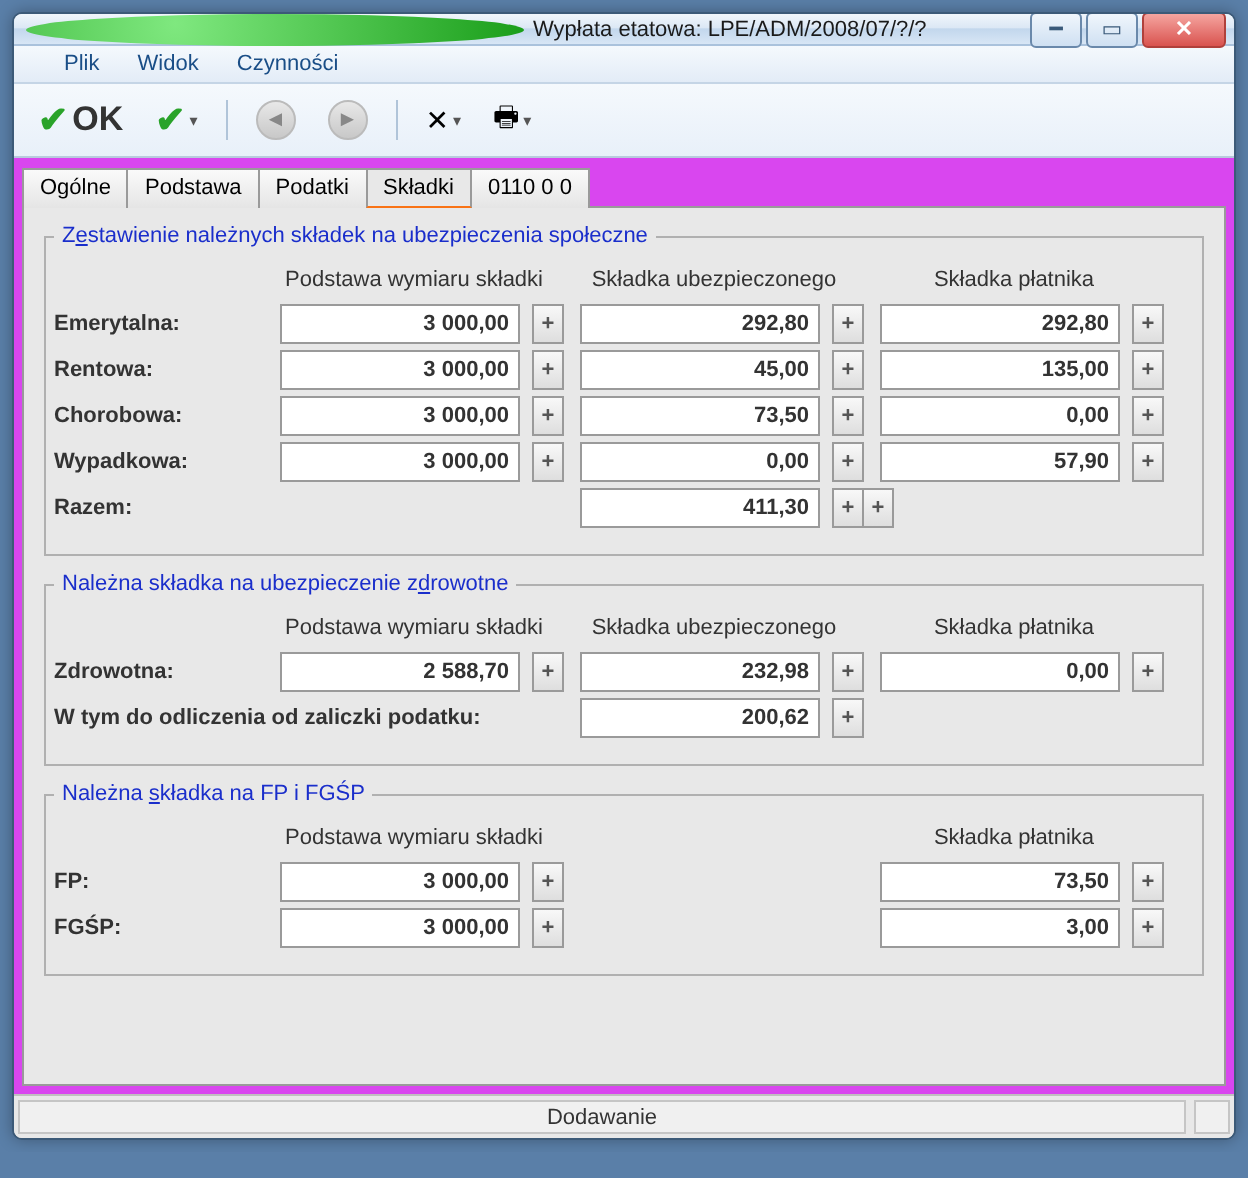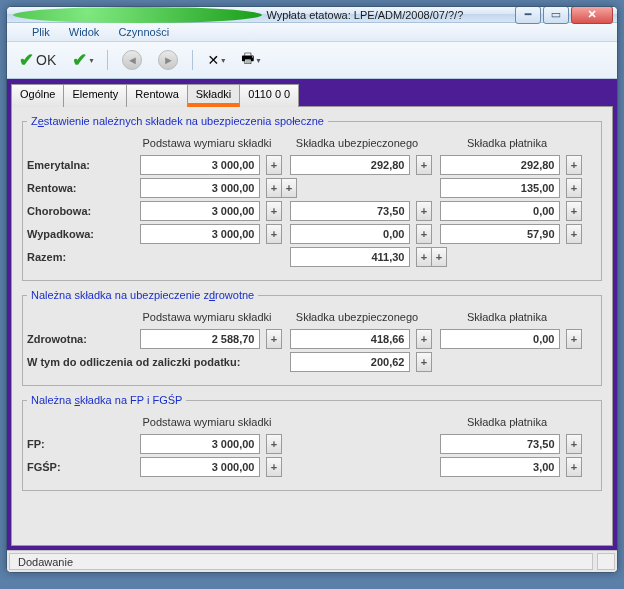--- a/index.html
+++ b/index.html
@@ -10,48 +10,48 @@
 .titlebar span { color: #1a1a1a; flex: 1; }
 .win-btns { display: flex; gap: 2px; }
 .win-btn { width: 26px; height: 18px; border: 1px solid #6a89ab; border-radius: 3px; background: linear-gradient(to bottom, #f0f6fc, #cfe0f2); display: flex; align-items: center; justify-content: center; color: #3a5a7a; font-family: Arial; }
 .win-btn.close { background: linear-gradient(to bottom, #f5a5a0, #d9534f); border-color: #b0403b; color: #fff; width: 42px; font-weight: bold; }
 .menubar { background: linear-gradient(to bottom, #f5f9fd, #e3ecf7); padding: 3px 25px; border-bottom: 1px solid #c5d5e6; }
 .menubar span { color: #1a4e87; margin-right: 16px; cursor: default; }
 .toolbar { background: linear-gradient(to bottom, #f5f9fd, #e8f0f9); padding: 4px 6px; border-bottom: 1px solid #b8cadd; display: flex; align-items: center; gap: 4px; min-height: 30px; }
 .tbtn { display: inline-flex; align-items: center; padding: 2px 6px; cursor: pointer; border-radius: 2px; }
 .tsep { width: 1px; height: 20px; background: #b0c4d9; margin: 0 4px; }
 .ok-check { color: #2aa32a; font-size: 18px; font-weight: bold; }
-.ok-txt { color: #333; margin-left: 2px; font-size: 14px; }
+.ok-txt { color: #333; margin-left: 2px; font-size: 17px; font-weight: bold; }
 .nav-arrow { width: 20px; height: 20px; border-radius: 50%; background: linear-gradient(to bottom, #e8e8e8, #c8c8c8); border: 1px solid #bbb; display: flex; align-items: center; justify-content: center; color: #888; }
 .tools-ico, .print-ico { font-size: 14px; }
 .dd { color: #555; font-size: 8px; margin-left: 2px; }
-.content { background: #4c1d95; padding: 4px; }
+.content { background: #d946ef; padding: 4px; }
 .tabs { display: flex; position: relative; top: 1px; z-index: 2; }
 .tab { border: 1px solid #9a9a9a; border-bottom: none; padding: 3px 8px; background: linear-gradient(to bottom, #fafafa, #e5e5e5); margin-right: -1px; cursor: default; }
-.tab.active { background: #e8e8e8; border-bottom: 4px solid #f97316; position: relative; z-index: 3; }
+.tab.active { background: #e8e8e8; border-bottom: 1px solid #f97316; position: relative; z-index: 3; }
 .panel { border: 1px solid #9a9a9a; padding: 8px 10px 12px; background: #e8e8e8; position: relative; z-index: 1; min-height: 440px; }
 fieldset { border: 1px solid #b0b0b0; margin-bottom: 8px; padding: 8px 4px 10px; }
 legend { color: #1a2ecb; padding: 0 4px; }
 .u { text-decoration: underline; }
 .hdr-row, .data-row { display: flex; align-items: center; }
 .hdr-row { margin-bottom: 6px; margin-top: 2px; }
 .lbl-col { width: 105px; color: #333; }
 .c2, .c3, .c4 { text-align: center; }
 .c2 { width: 150px; }
 .c3 { width: 150px; }
 .c4 { width: 150px; }
 .hdr { color: #333; }
 .data-row { margin-bottom: 3px; font-weight: bold; }
 .field { width: 120px; height: 20px; border: 1px solid #9a9a9a; background: #fff; display: inline-flex; align-items: center; justify-content: flex-end; padding-right: 4px; margin: 0 auto; }
 .field span { color: #333; }
 .plus { width: 16px; height: 20px; border: 1px solid #9a9a9a; background: linear-gradient(to bottom, #f8f8f8, #dedede); display: inline-flex; align-items: center; justify-content: center; color: #555; margin-left: -1px; cursor: pointer; }
 .cell { display: flex; justify-content: space-between; }
 .wide-lbl { width: 255px; color: #333; }
 .statusbar { background: #e8e8e8; border-top: 1px solid #c0c0c0; display: flex; height: 22px; }
-.status-seg { flex: 1; border: 1px solid #c5c5c5; margin: 2px; padding: 2px 8px; text-align: left; color: #333; background: #f0f0f0; }
+.status-seg { flex: 1; border: 1px solid #c5c5c5; margin: 2px; padding: 2px 8px; text-align: center; color: #333; background: #f0f0f0; }
 .status-seg.small { flex: 0 0 18px; }
 </style>
 </head>
 <body>
 
 <div class="window">
 
   <div class="titlebar">
     <span class="title-ico"></span>
     <span>Wypłata etatowa: LPE/ADM/2008/07/?/?</span>
@@ -91,22 +91,22 @@
       </div>
     <div class="tbtn">
         <span class="print-ico">🖶</span>
         <span class="dd">▾</span>
       </div>
   </div>
 
   <div class="content">
     <div class="tabs">
       <div class="tab">Ogólne</div>
-      <div class="tab">Elementy</div>
-      <div class="tab">Rentowa</div>
+      <div class="tab">Podstawa</div>
+      <div class="tab">Podatki</div>
       <div class="tab active">Składki</div>
       <div class="tab">0110 0 0</div>
     </div>
 
     <div class="panel">
 
       <fieldset>
         <legend><span>Z</span><span class="u">e</span><span>stawienie należnych składek na ubezpieczenia społeczne</span></legend>
         <div class="hdr-row">
           <div class="lbl-col"></div>
@@ -138,20 +138,23 @@
             </div>
             <div class="data-row">
               <div class="lbl-col">Rentowa:</div>
               <div class="c2 cell">
                 <div class="field">
                   <span>3 000,00</span>
                 </div>
                 <div class="plus">+</div>
               </div>
               <div class="c3 cell">
+                <div class="field">
+                  <span>45,00</span>
+                </div>
                 <div class="plus">+</div>
               </div>
               <div class="c4 cell">
                 <div class="field">
                   <span>135,00</span>
                 </div>
                 <div class="plus">+</div>
               </div>
             </div>
             <div class="data-row">
@@ -223,21 +226,21 @@
         <div class="data-row">
           <div class="lbl-col">Zdrowotna:</div>
           <div class="c2 cell">
               <div class="field">
                 <span>2 588,70</span>
               </div>
               <div class="plus">+</div>
             </div>
           <div class="c3 cell">
               <div class="field">
-                <span>418,66</span>
+                <span>232,98</span>
               </div>
               <div class="plus">+</div>
             </div>
           <div class="c4 cell">
               <div class="field">
                 <span>0,00</span>
               </div>
               <div class="plus">+</div>
             </div>
         </div>

